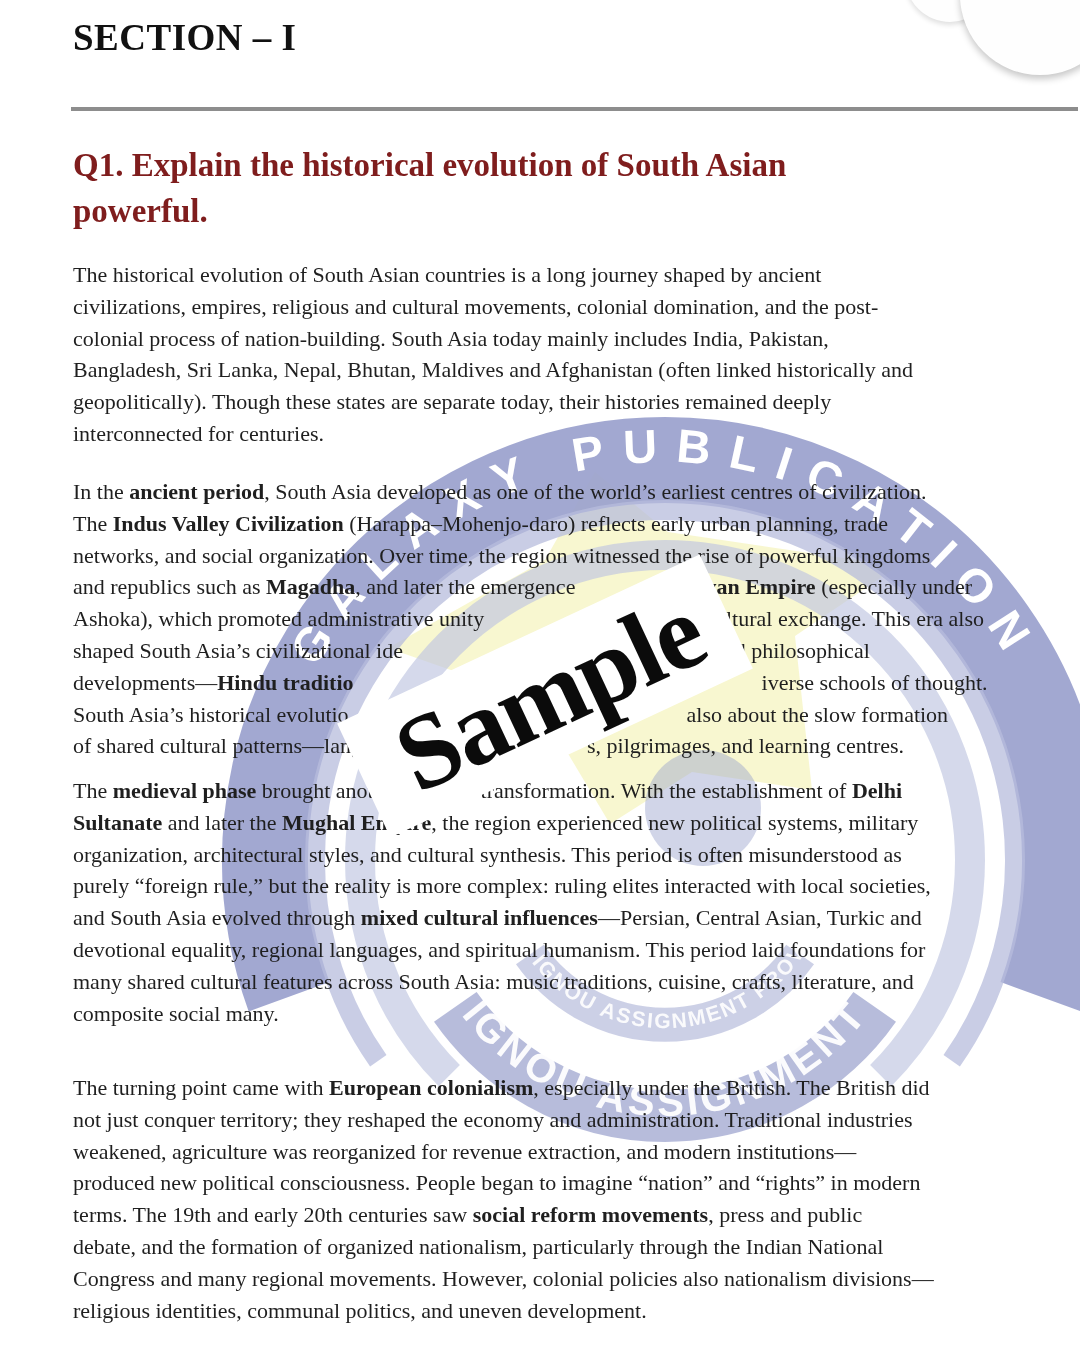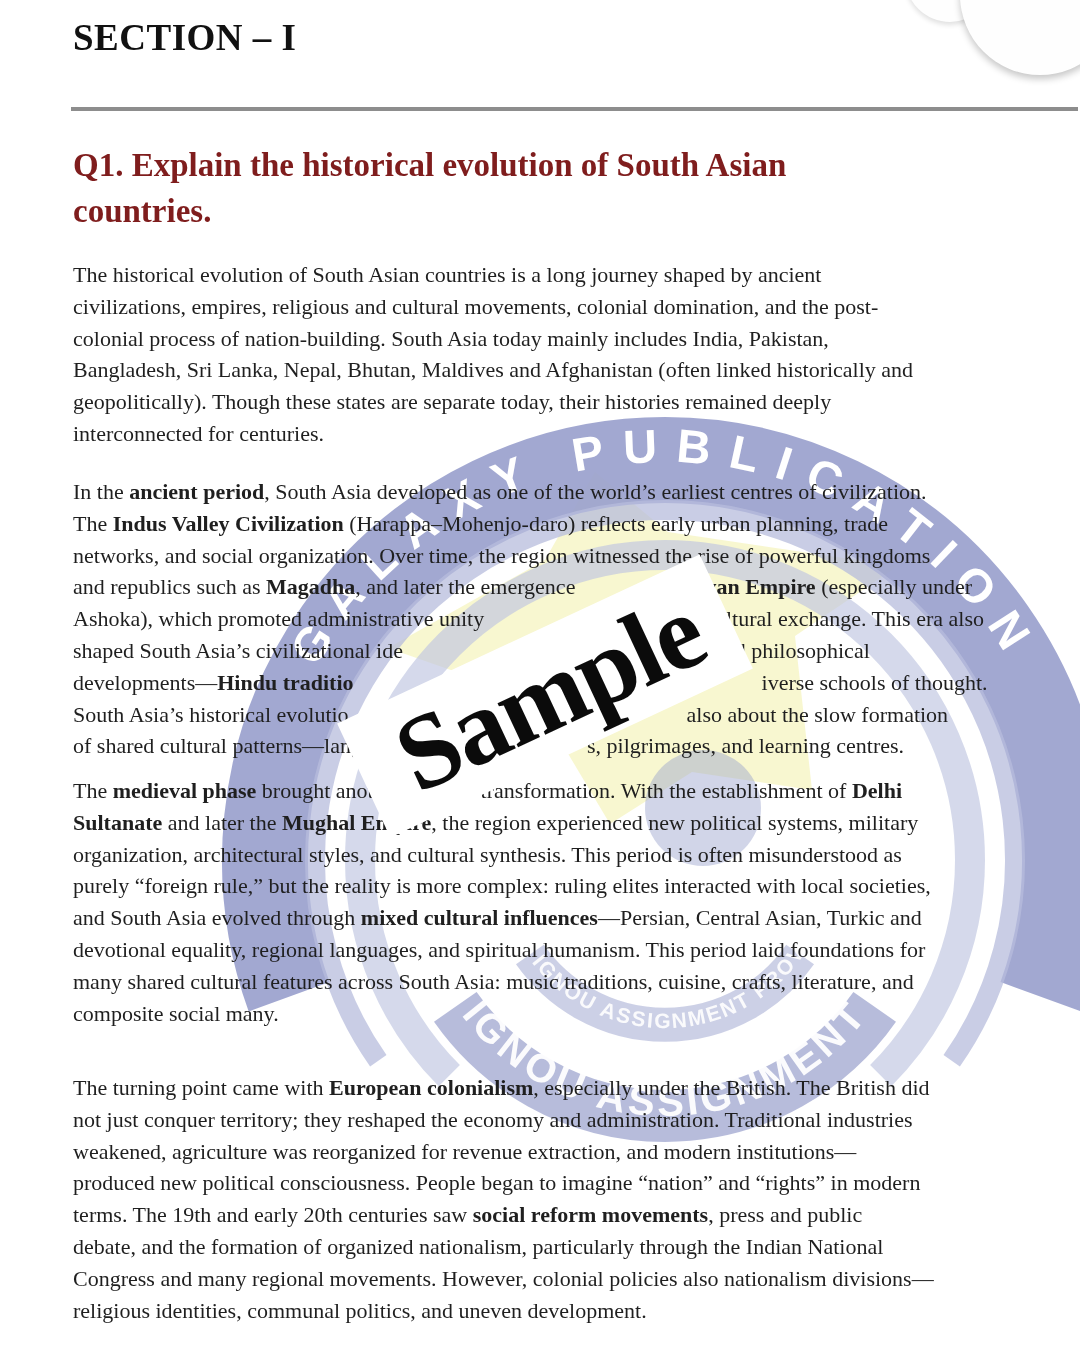--- a/index.html
+++ b/index.html
@@ -78,21 +78,21 @@
   </svg>
 </div>
 
 <div id="content">
   <div class="section-title">SECTION – I</div>
 
   <div class="divider"></div>
 
   <div class="q-title">
     <div>Q1. Explain the historical evolution of South Asian</div>
-    <div>countries.</div>
+    <div>powerful.</div>
   </div>
 
   <div class="para" id="p0">
       <div class="tline">The historical evolution of South Asian countries is a long journey shaped by ancient</div>
       <div class="tline">civilizations, empires, religious and cultural movements, colonial domination, and the post-</div>
       <div class="tline">colonial process of nation-building. South Asia today mainly includes India, Pakistan,</div>
       <div class="tline">Bangladesh, Sri Lanka, Nepal, Bhutan, Maldives and Afghanistan (often linked historically and</div>
       <div class="tline">geopolitically). Though these states are separate today, their histories remained deeply</div>
       <div class="tline">interconnected for centuries.</div>
     </div>

